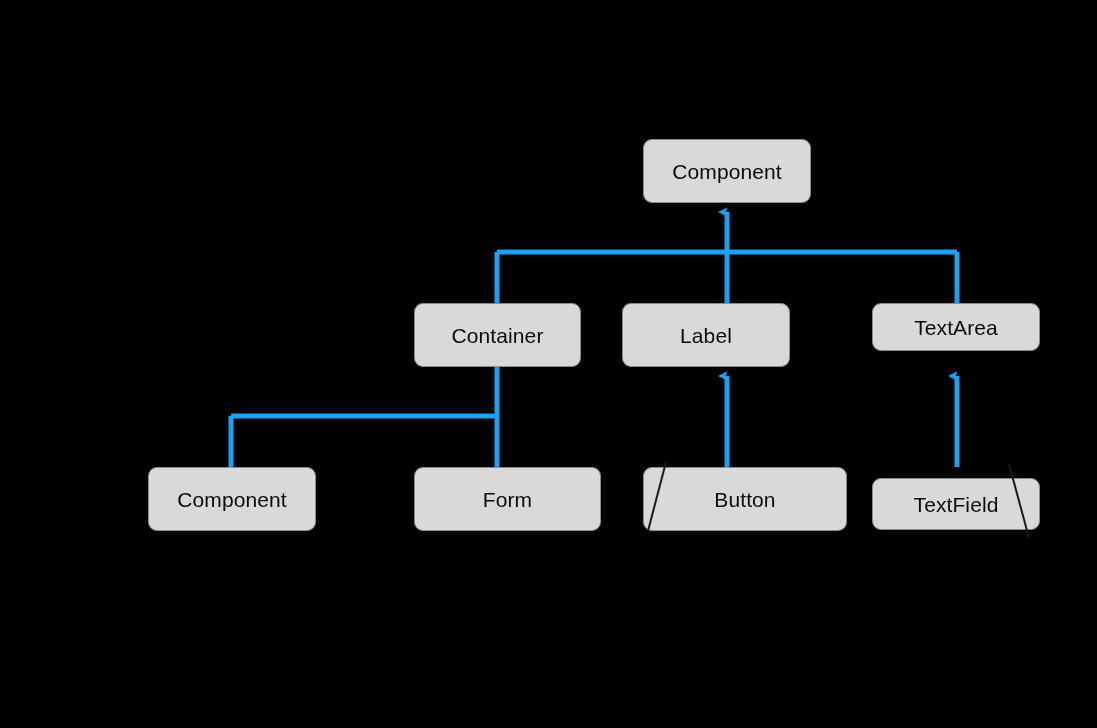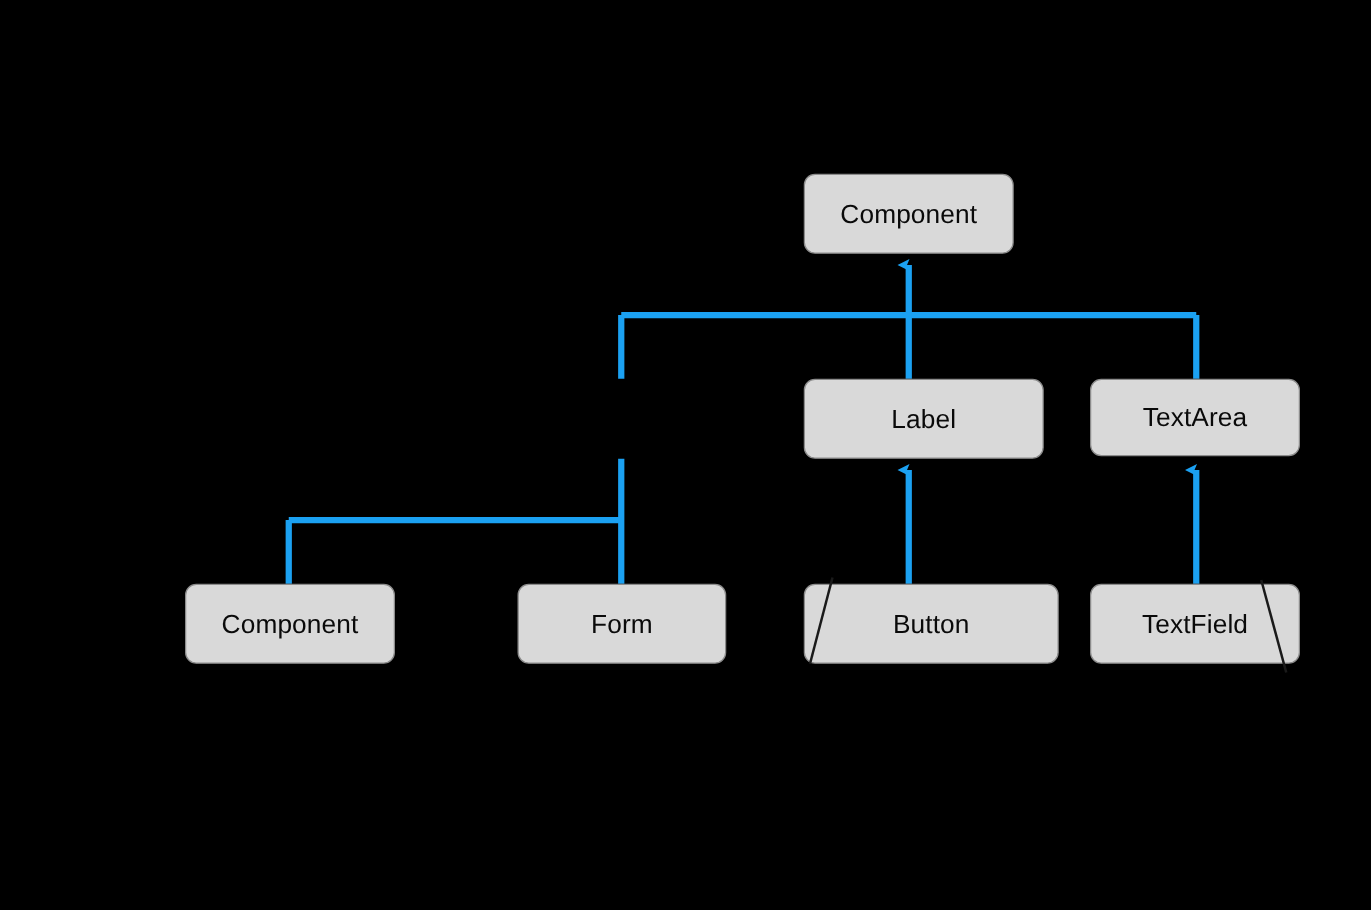--- a/index.html
+++ b/index.html
@@ -86,42 +86,45 @@
     </g>
 
     <path d="M727 467 L727 376" fill="none" stroke="#1BA1F2" stroke-width="5" marker-end="url(#arrowUp)"></path>
     <path d="M957 467 L957 376" fill="none" stroke="#1BA1F2" stroke-width="5" marker-end="url(#arrowUp)"></path>
   </svg>
 
   <div class="node" style="left:643px; top:139px; width:168px; height:64px;">
     <span class="node-label">Component</span>
   </div>
 
+  <div class="node" style="left:414px; top:303px; width:167px; height:64px;">
+    <span class="node-label">Container</span>
+  </div>
 
-  <div class="node" style="left:643px; top:303px; width:192px; height:64px;">
+  <div class="node" style="left:622px; top:303px; width:168px; height:64px;">
     <span class="node-label">Label</span>
   </div>
 
-  <div class="node" style="left:872px; top:303px; width:168px; height:62px;">
+  <div class="node" style="left:872px; top:303px; width:168px; height:48px;">
     <span class="node-label">TextArea</span>
   </div>
 
   <div class="node" style="left:148px; top:467px; width:168px; height:64px;">
     <span class="node-label">Component</span>
   </div>
 
-  <div class="node" style="left:414px; top:467px; width:167px; height:64px;">
+  <div class="node" style="left:414px; top:467px; width:187px; height:64px;">
     <span class="node-label">Form</span>
   </div>
 
   <div class="node" style="left:643px; top:467px; width:204px; height:64px;">
     <span class="node-label">Button</span>
   </div>
 
-  <div class="node" style="left:872px; top:467px; width:168px; height:64px;">
+  <div class="node" style="left:872px; top:478px; width:168px; height:52px;">
     <span class="node-label">TextField</span>
   </div>
 
   <svg id="stray-layer" width="1097" height="728" viewBox="0 0 1097 728" xmlns="http://www.w3.org/2000/svg">
     <path d="M648 531 L666 462" fill="none" stroke="#1A1A1A" stroke-width="2"></path>
     <path d="M1009 464 L1029 538" fill="none" stroke="#1A1A1A" stroke-width="2"></path>
   </svg>
 
 </div>
 

